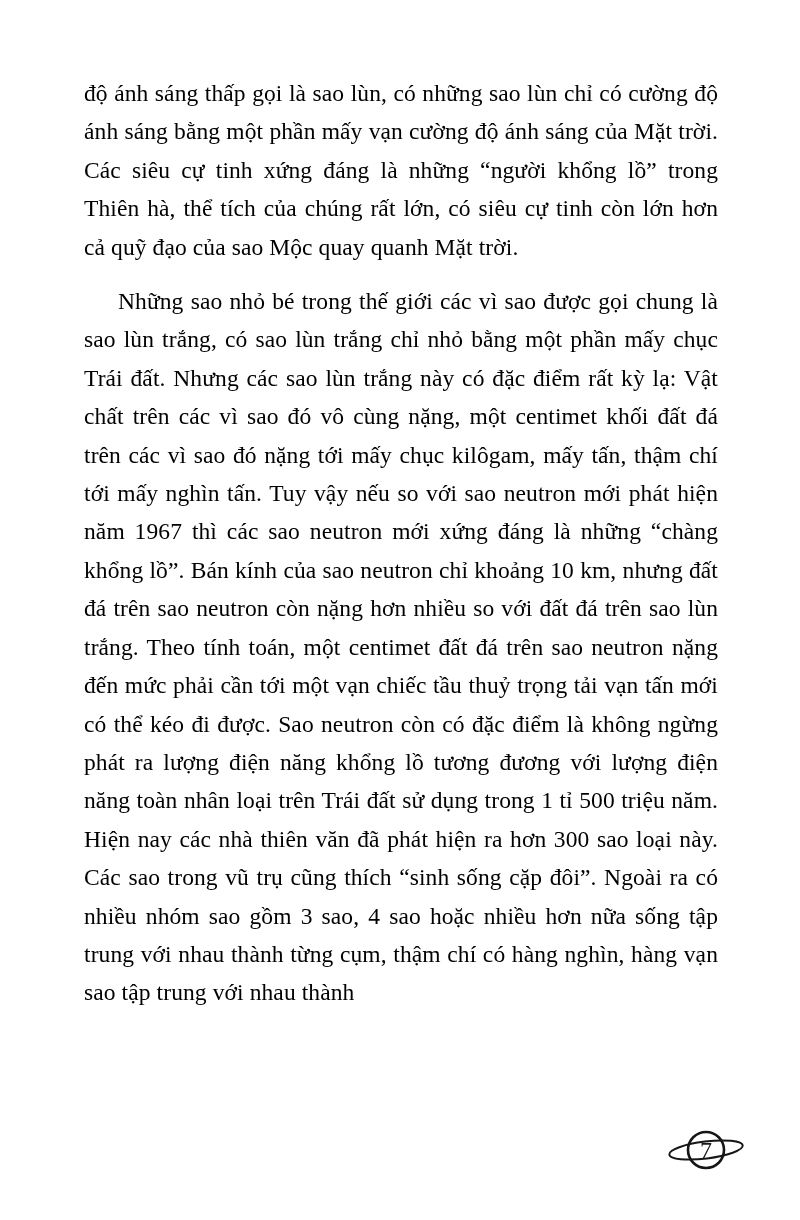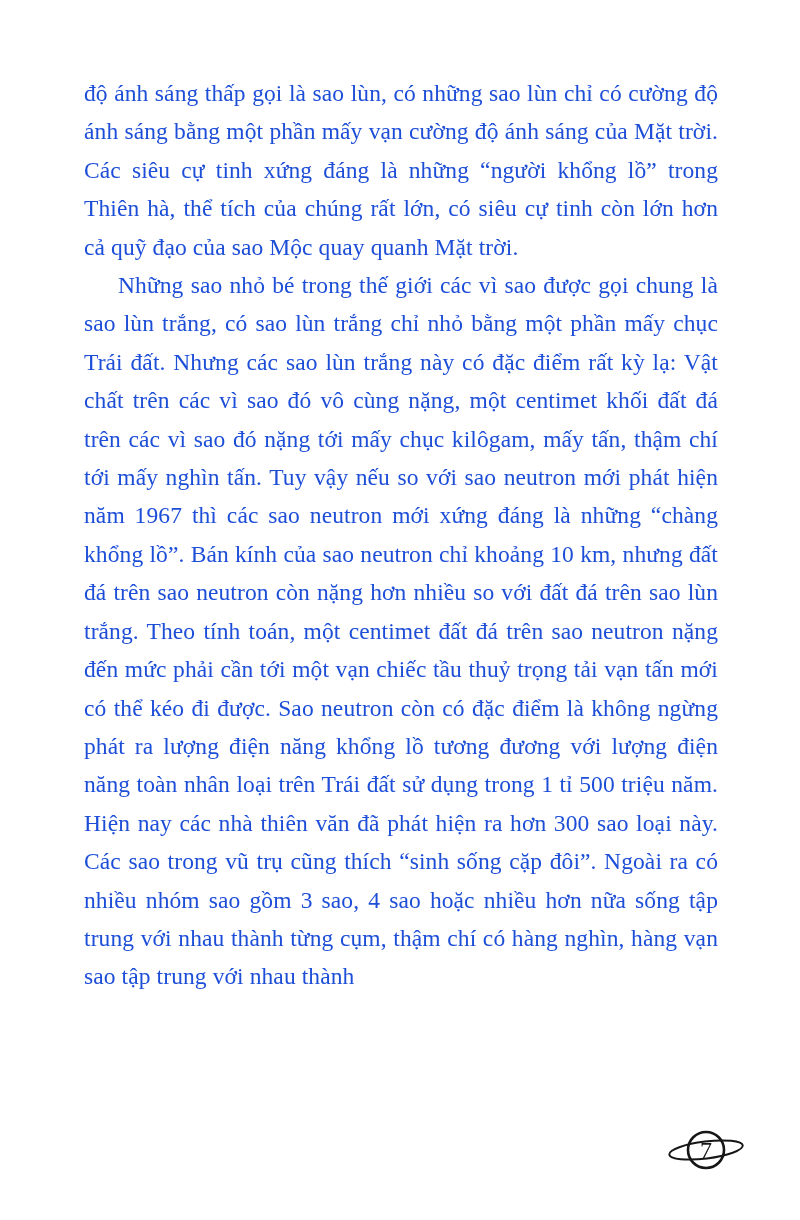--- a/index.html
+++ b/index.html
@@ -6,38 +6,39 @@
     margin: 0;
     padding: 0;
     background: #ffffff;
   }
   .book-page {
     position: relative;
     width: 800px;
     height: 1220px;
     background: #ffffff;
     font-family: "Liberation Serif", serif;
-    color: #1d4ed8;
+    color: #000000;
     overflow: hidden;
   }
   .text-block {
     position: absolute;
     left: 84px;
     top: 74px;
     width: 634px;
     font-size: 23.5px;
     line-height: 38.4px;
     text-align: justify;
     letter-spacing: 0.1px;
   }
   .text-block p {
     margin: 0;
   }
   .text-block p.indented {
     text-indent: 34px;
+    margin-top: 16px;
   }
   .page-number-badge {
     position: absolute;
     right: 54px;
     bottom: 42px;
     width: 80px;
     height: 56px;
   }
   .page-number-badge svg {
     display: block;

